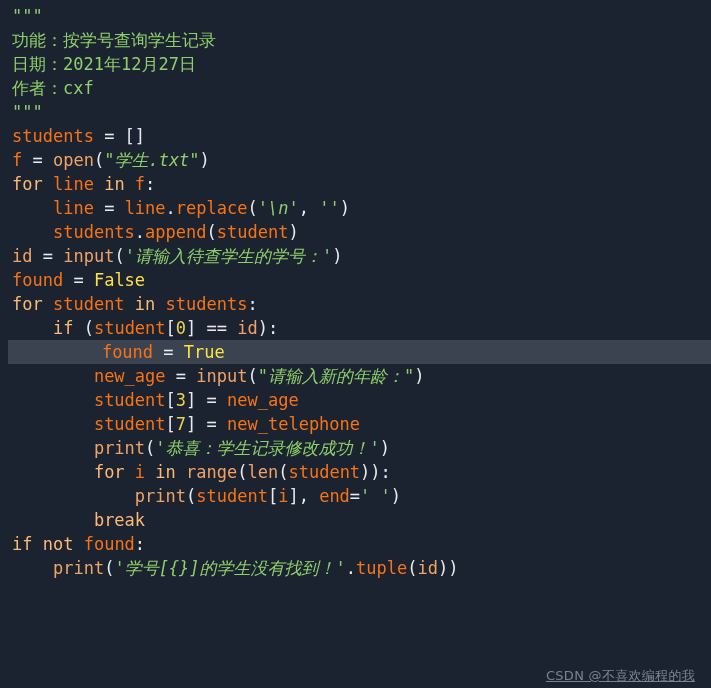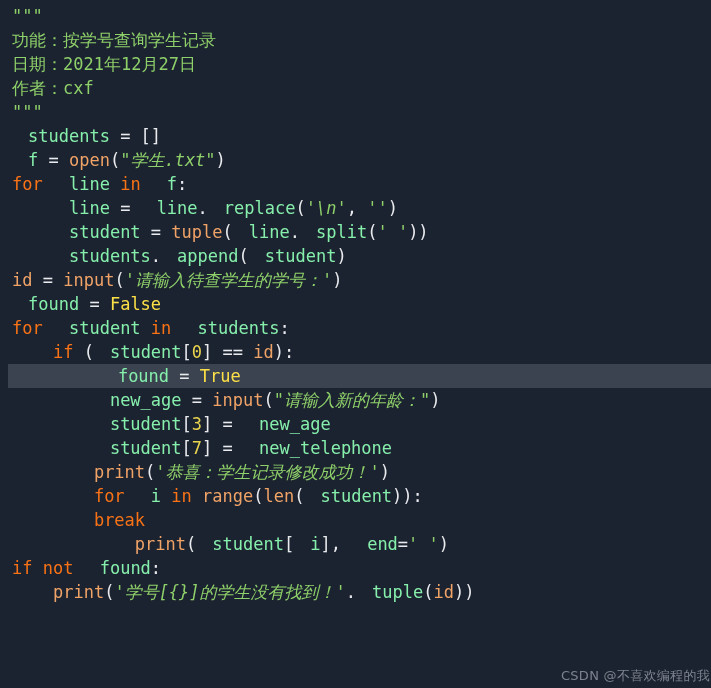--- a/index.html
+++ b/index.html
@@ -41,71 +41,71 @@
     padding-left: 12px;
     box-sizing: border-box;
     color: #e8eaed;
     letter-spacing: 0px;
   }
   .code-line.is-current {
     background: #3a434f;
     margin-left: 8px;
   }
   
-  .tok-kw      { color: #f97316; }
+  .tok-kw      { color: #fdba74; }
   .tok-builtin { color: #f0a367; text-align: center; }
   .tok-const   { color: #fde047; }
   .tok-num     { color: #e9d44e; }
   .tok-str     { color: #8ed06a; font-style: italic; }
   .tok-doc     { color: #8ed06a; }
   .tok-docq    { color: #8ed06a; }
-  .tok-plain   { color: #86efac; margin-left: 16px; }
+  .tok-plain   { color: #f97316; }
   .tok-punct   { color: #e8eaed; }
 
   .watermark {
     position: absolute;
-    right: 1px;
+    right: 16px;
     bottom: 3px;
     font-family: "DejaVu Sans", "Liberation Sans", sans-serif;
     font-size: 13px;
     color: #7c838e;
     letter-spacing: 0.3px;
     white-space: pre;
+    text-decoration: underline;
   }
 </style>
 </head>
 <body>
 
 <div id="editor-root">
 
   <div class="gutter-strip"></div>
 
   <div class="code-area">
       <div class="code-line"><span class="tok-docq">"""</span></div>
       <div class="code-line"><span class="tok-doc">功能：按学号查询学生记录</span></div>
       <div class="code-line"><span class="tok-doc">日期：2021年12月27日</span></div>
       <div class="code-line"><span class="tok-doc">作者：cxf</span></div>
       <div class="code-line"><span class="tok-docq">"""</span></div>
       <div class="code-line"><span class="tok-plain">students </span><span class="tok-punct">= </span><span class="tok-punct">[]</span></div>
       <div class="code-line"><span class="tok-plain">f </span><span class="tok-punct">= </span><span class="tok-builtin">open</span><span class="tok-punct">(</span><span class="tok-str">"学生.txt"</span><span class="tok-punct">)</span></div>
       <div class="code-line"><span class="tok-kw">for </span><span class="tok-plain">line </span><span class="tok-kw">in </span><span class="tok-plain">f</span><span class="tok-punct">:</span></div>
       <div class="code-line"><span>    </span><span class="tok-plain">line </span><span class="tok-punct">= </span><span class="tok-plain">line</span><span class="tok-punct">.</span><span class="tok-plain">replace</span><span class="tok-punct">(</span><span class="tok-str">'\n'</span><span class="tok-punct">, </span><span class="tok-str">''</span><span class="tok-punct">)</span></div>
-      <div class="code-line"><span>    </span><span class="tok-plain">student </span><span class="tok-punct">= </span><span class="tok-builtin">tuple</span><span class="tok-punct">(</span><span class="tok-plain">line</span><span class="tok-punct">.</span><span class="tok-plain">split</span><span class="tok-punct">(</span><span class="tok-str">' '</span><span class="tok-punct">))</span></div>
       <div class="code-line"><span>    </span><span class="tok-plain">students</span><span class="tok-punct">.</span><span class="tok-plain">append</span><span class="tok-punct">(</span><span class="tok-plain">student</span><span class="tok-punct">)</span></div>
       <div class="code-line"><span class="tok-builtin">id </span><span class="tok-punct">= </span><span class="tok-builtin">input</span><span class="tok-punct">(</span><span class="tok-str">'请输入待查学生的学号：'</span><span class="tok-punct">)</span></div>
       <div class="code-line"><span class="tok-plain">found </span><span class="tok-punct">= </span><span class="tok-const">False</span></div>
       <div class="code-line"><span class="tok-kw">for </span><span class="tok-plain">student </span><span class="tok-kw">in </span><span class="tok-plain">students</span><span class="tok-punct">:</span></div>
       <div class="code-line"><span>    </span><span class="tok-kw">if </span><span class="tok-punct">(</span><span class="tok-plain">student</span><span class="tok-punct">[</span><span class="tok-num">0</span><span class="tok-punct">] == </span><span class="tok-builtin">id</span><span class="tok-punct">):</span></div>
       <div class="code-line is-current"><span>        </span><span class="tok-plain">found </span><span class="tok-punct">= </span><span class="tok-const">True</span></div>
       <div class="code-line"><span>        </span><span class="tok-plain">new_age </span><span class="tok-punct">= </span><span class="tok-builtin">input</span><span class="tok-punct">(</span><span class="tok-str">"请输入新的年龄："</span><span class="tok-punct">)</span></div>
       <div class="code-line"><span>        </span><span class="tok-plain">student</span><span class="tok-punct">[</span><span class="tok-num">3</span><span class="tok-punct">] = </span><span class="tok-plain">new_age</span></div>
       <div class="code-line"><span>        </span><span class="tok-plain">student</span><span class="tok-punct">[</span><span class="tok-num">7</span><span class="tok-punct">] = </span><span class="tok-plain">new_telephone</span></div>
       <div class="code-line"><span>        </span><span class="tok-builtin">print</span><span class="tok-punct">(</span><span class="tok-str">'恭喜：学生记录修改成功！'</span><span class="tok-punct">)</span></div>
       <div class="code-line"><span>        </span><span class="tok-kw">for </span><span class="tok-plain">i </span><span class="tok-kw">in </span><span class="tok-builtin">range</span><span class="tok-punct">(</span><span class="tok-builtin">len</span><span class="tok-punct">(</span><span class="tok-plain">student</span><span class="tok-punct">)):</span></div>
+      <div class="code-line"><span>            </span><span class="tok-builtin">print</span><span class="tok-punct">(</span><span class="tok-plain">student</span><span class="tok-punct">[</span><span class="tok-plain">i</span><span class="tok-punct">], </span><span class="tok-plain">end</span><span class="tok-punct">=</span><span class="tok-str">' '</span><span class="tok-punct">)</span></div>
       <div class="code-line"><span>        </span><span class="tok-kw">break</span></div>
-      <div class="code-line"><span>            </span><span class="tok-builtin">print</span><span class="tok-punct">(</span><span class="tok-plain">student</span><span class="tok-punct">[</span><span class="tok-plain">i</span><span class="tok-punct">], </span><span class="tok-plain">end</span><span class="tok-punct">=</span><span class="tok-str">' '</span><span class="tok-punct">)</span></div>
       <div class="code-line"><span class="tok-kw">if </span><span class="tok-kw">not </span><span class="tok-plain">found</span><span class="tok-punct">:</span></div>
       <div class="code-line"><span>    </span><span class="tok-builtin">print</span><span class="tok-punct">(</span><span class="tok-str">'学号[{}]的学生没有找到！'</span><span class="tok-punct">.</span><span class="tok-plain">tuple</span><span class="tok-punct">(</span><span class="tok-builtin">id</span><span class="tok-punct">))</span></div>
     </div>
 
   <div class="watermark">CSDN @不喜欢编程的我</div>
 
 </div>
 
 </body></html>

